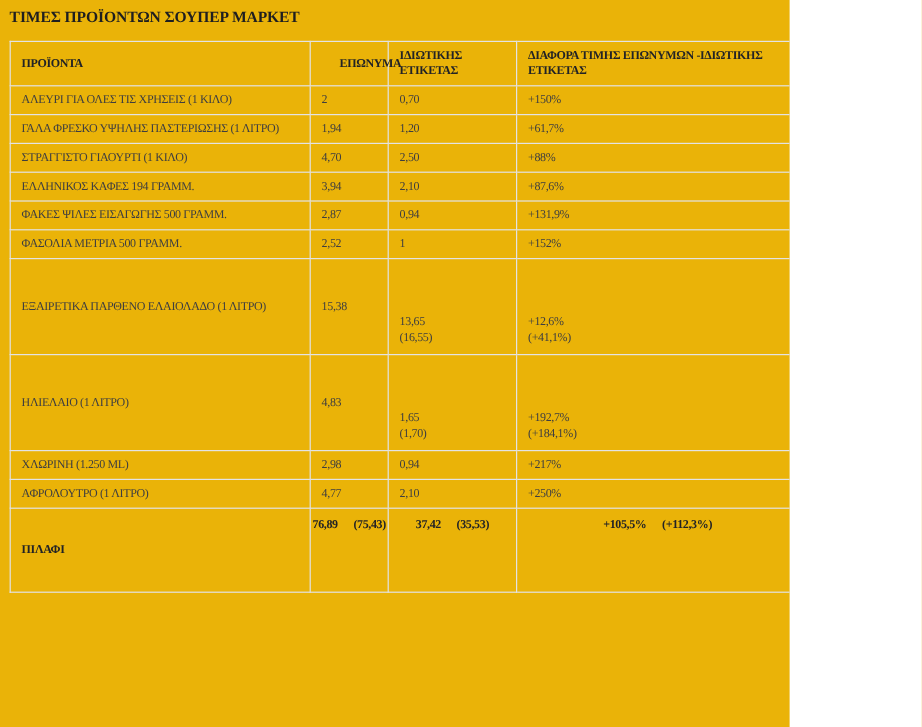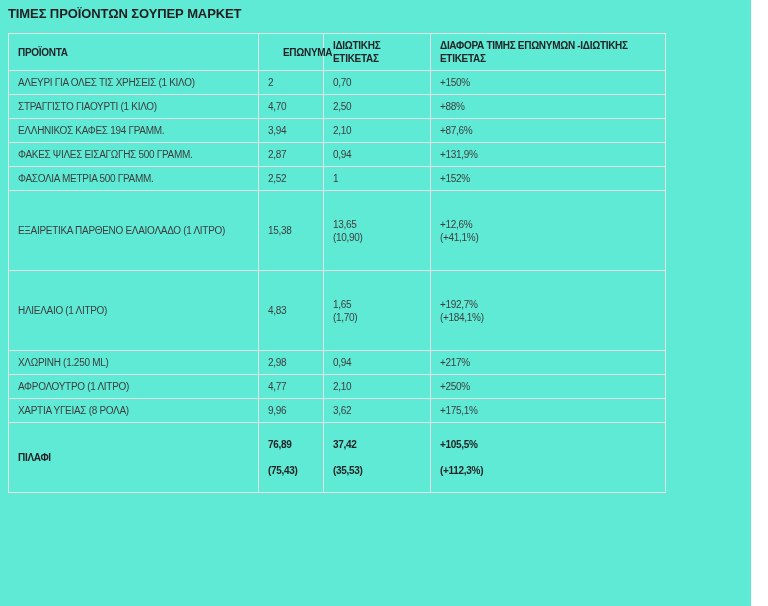--- a/index.html
+++ b/index.html
@@ -1,40 +1,40 @@
 <!DOCTYPE html>
 <html><head>
 <meta charset="utf-8">
 <style>
   html, body { margin: 0; padding: 0; background: #ffffff; }
   .page {
-    width: 751px; height: 606px; box-sizing: border-box;
-    background: #5eead4; padding: 4px 0 0 8px; overflow: hidden;
-    font-family: Liberation Sans, sans-serif;
+    width: 658px; height: 606px; box-sizing: border-box;
+    background: #eab308; padding: 4px 0 0 8px; overflow: hidden;
+    font-family: Liberation Serif, serif;
   }
   .title {
     font-size: 13px; font-weight: 700; color: #1e1e20;
     letter-spacing: -0.1px; margin: 2px 0 12px 0;
   }
   table.prices { border-collapse: collapse; table-layout: fixed; width: 657px; }
   col.c0 { width: 250px; } col.c1 { width: 65px; }
   col.c2 { width: 107px; } col.c3 { width: 235px; }
   th, td {
     border: 1px solid #e3e3e4; text-align: left; vertical-align: middle;
     padding: 3px 9px; font-size: 10px; line-height: 1.3;
     letter-spacing: -0.3px; color: #3e3e40; font-weight: 400;
   }
   th { font-weight: 700; color: #222326; padding: 5px 9px; }
   th.col1 { white-space: nowrap; padding-left: 24px; padding-right: 2px; }
   td.nowrap { white-space: nowrap; }
   td.h-n { height: 17px; margin-left: 46px; }
   td.tallcell { height: 73px; }
-  .stack { display: flex; flex-direction: column; justify-content: center; height: 64px; }
+  .stack { display: flex; flex-direction: column; justify-content: flex-end; height: 64px; }
   tr.total-row td { font-weight: 700; color: #222326; height: 63px; }
-  .stack-c { display: flex; flex-direction: column; justify-content: center; gap: 13px; height: 56px; }
+  .stack-c { display: flex; flex-direction: row; justify-content: center; gap: 13px; height: 56px; }
 </style>
 </head>
 <body>
 
 <div class="page">
   <h1 class="title">ΤΙΜΕΣ ΠΡΟΪΟΝΤΩΝ ΣΟΥΠΕΡ ΜΑΡΚΕΤ</h1>
   <table class="prices">
     <colgroup>
       <col class="c0">
         <col class="c1">
@@ -48,20 +48,26 @@
           <th class="col2">ΙΔΙΩΤΙΚΗΣ ΕΤΙΚΕΤΑΣ</th>
           <th class="col3">ΔΙΑΦΟΡΑ ΤΙΜΗΣ ΕΠΩΝΥΜΩΝ -ΙΔΙΩΤΙΚΗΣ ΕΤΙΚΕΤΑΣ</th>
         </tr>
     </thead>
     <tbody id="table-body">
         <tr>
           <td class="h-n nowrap">ΑΛΕΥΡΙ ΓΙΑ ΟΛΕΣ ΤΙΣ ΧΡΗΣΕΙΣ (1 ΚΙΛΟ)</td>
           <td class="h-n">2</td>
           <td class="h-n">0,70</td>
           <td class="h-n">+150%</td>
+        </tr>
+        <tr>
+          <td class="h-n nowrap">ΓΑΛΑ ΦΡΕΣΚΟ ΥΨΗΛΗΣ ΠΑΣΤΕΡΙΩΣΗΣ (1 ΛΙΤΡΟ)</td>
+          <td class="h-n">1,94</td>
+          <td class="h-n">1,20</td>
+          <td class="h-n">+61,7%</td>
         </tr>
         <tr>
           <td class="h-n nowrap">ΣΤΡΑΓΓΙΣΤΟ ΓΙΑΟΥΡΤΙ (1 ΚΙΛΟ)</td>
           <td class="h-n">4,70</td>
           <td class="h-n">2,50</td>
           <td class="h-n">+88%</td>
         </tr>
         <tr>
           <td class="h-n nowrap">ΕΛΛΗΝΙΚΟΣ ΚΑΦΕΣ 194 ΓΡΑΜΜ.</td>
           <td class="h-n">3,94</td>
@@ -79,21 +85,21 @@
           <td class="h-n">2,52</td>
           <td class="h-n">1</td>
           <td class="h-n">+152%</td>
         </tr>
         <tr>
           <td class="tallcell nowrap">ΕΞΑΙΡΕΤΙΚΑ ΠΑΡΘΕΝΟ ΕΛΑΙΟΛΑΔΟ (1 ΛΙΤΡΟ)</td>
           <td class="tallcell">15,38</td>
           <td class="tallcell">
             <div class="stack">
               <div>13,65</div>
-              <div>(10,90)</div>
+              <div>(16,55)</div>
             </div>
           </td>
           <td class="tallcell">
             <div class="stack">
               <div>+12,6%</div>
               <div>(+41,1%)</div>
             </div>
           </td>
         </tr>
         <tr>
@@ -117,26 +123,20 @@
           <td class="h-n">2,98</td>
           <td class="h-n">0,94</td>
           <td class="h-n">+217%</td>
         </tr>
         <tr>
           <td class="h-n nowrap">ΑΦΡΟΛΟΥΤΡΟ (1 ΛΙΤΡΟ)</td>
           <td class="h-n">4,77</td>
           <td class="h-n">2,10</td>
           <td class="h-n">+250%</td>
         </tr>
-        <tr>
-          <td class="h-n nowrap">ΧΑΡΤΙΑ ΥΓΕΙΑΣ (8 ΡΟΛΑ)</td>
-          <td class="h-n">9,96</td>
-          <td class="h-n">3,62</td>
-          <td class="h-n">+175,1%</td>
-        </tr>
         <tr class="total-row">
           <td>ΠΙΛΑΦΙ</td>
           <td>
             <div class="stack-c">
               <div>76,89</div>
               <div>(75,43)</div>
             </div>
           </td>
           <td>
             <div class="stack-c">

